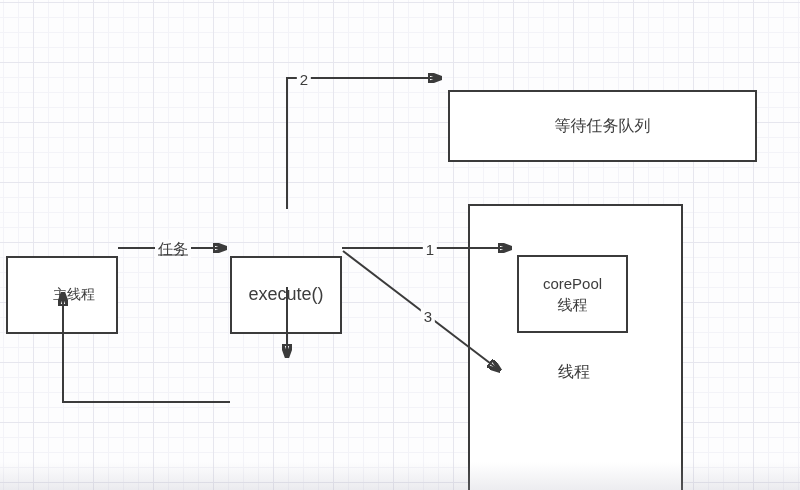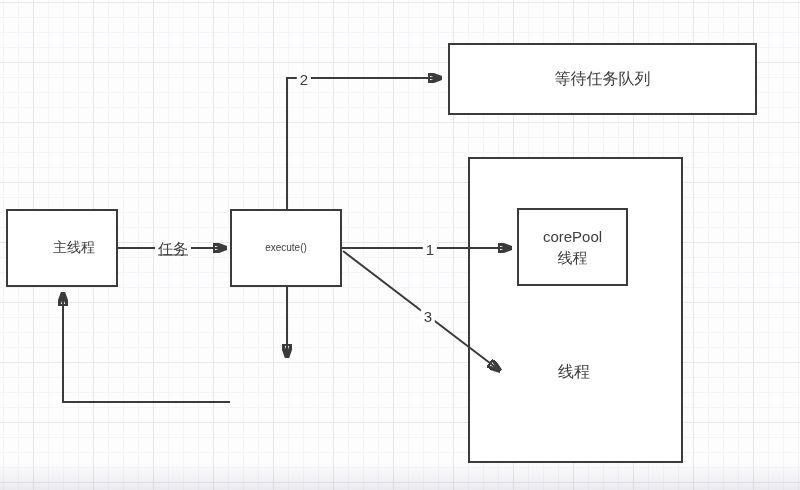--- a/index.html
+++ b/index.html
@@ -22,20 +22,21 @@
     position:absolute;
     box-sizing:border-box;
     background:#ffffff;
     border:2px solid #3b3b3b;
     display:flex; flex-direction:column;
     align-items:center; justify-content:center;
     text-align:center;
     color:#3d3d3d;
     z-index:1;
     line-height:1.4;
+    margin-top:47px;
   }
   .container-node { background:#ffffff; }
   svg.edges {
     position:absolute; left:0; top:0;
     z-index:2; pointer-events:none;
   }
   svg.edges path { fill:none; stroke:#3b3b3b; stroke-width:2; }
   .edge-label {
     position:absolute;
     transform:translate(-50%,-50%);
@@ -63,21 +64,21 @@
 </style>
 </head>
 <body>
 
 <div class="canvas">
 
   <div class="node" style="left:6px; top:209px; width:112px; height:78px; font-size:14px;padding-left:24px;">
     <span>主线程</span>
   </div>
 
-  <div class="node" style="left:230px; top:209px; width:112px; height:78px; font-size:10px;">
+  <div class="node" style="left:230px; top:209px; width:112px; height:78px; font-size:18px;">
     <span>execute()</span>
   </div>
 
   <div class="node" style="left:448px; top:43px; width:309px; height:72px; font-size:16px;">
     <span>等待任务队列</span>
   </div>
 
   <div class="node container-node" style="left:468px; top:157px; width:215px; height:306px;"></div>
 
   <div class="node" style="left:517px; top:208px; width:111px; height:78px; font-size:15px;">

